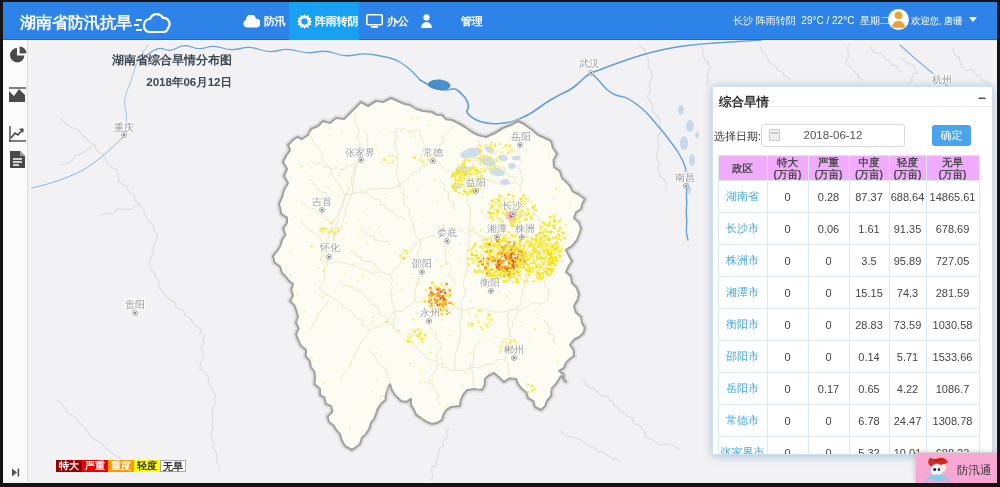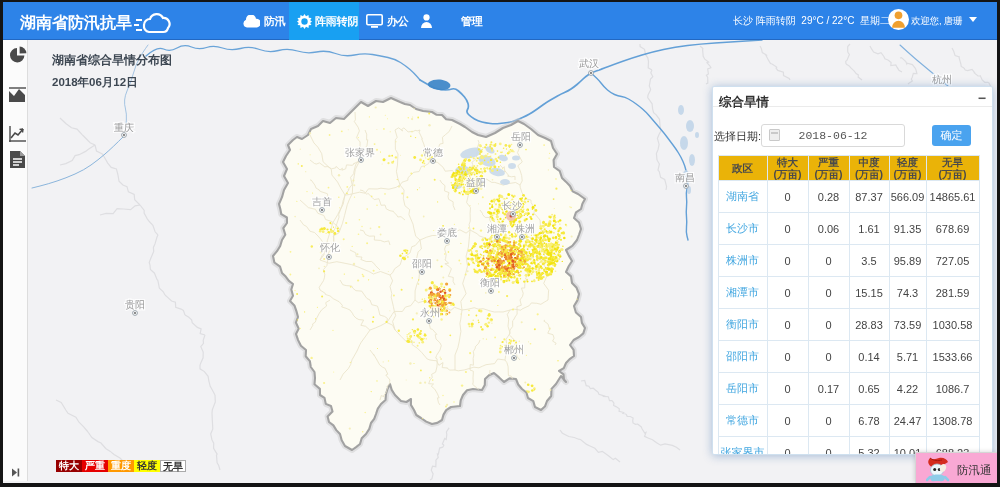--- a/index.html
+++ b/index.html
@@ -3,37 +3,37 @@
 <style>
 *{margin:0;padding:0;box-sizing:border-box;}
 html,body{width:1000px;height:487px;overflow:hidden;}
 body{font-family:"Liberation Sans",sans-serif;position:relative;background:#fff;}
 #frame{position:absolute;left:0;top:0;width:1000px;height:487px;background:#f2f2f4;}
 .bd{position:absolute;background:#141414;z-index:50;}
 #nav{position:absolute;left:3px;top:2px;width:994px;height:38px;background:#2d83e8;border-bottom:1px solid #2268c2;}
 #logo{position:absolute;top:11px;color:#fff;font-size:16px;font-weight:bold;}
 .mi{position:absolute;top:0;height:38px;color:#fff;font-size:11px;line-height:38px;font-weight:bold;letter-spacing:-0.2px;}
 #side{position:absolute;left:3px;top:40px;width:25px;height:441px;background:#fbfbfb;border-right:1px solid #ddd;}
-#title{position:absolute;left:52px;top:52px;width:180px;text-align:left;color:#3d4752;font-weight:bold;}
+#title{position:absolute;left:52px;top:52px;width:180px;text-align:right;color:#3d4752;font-weight:bold;}
 #title .t1{font-size:12px;}
 #title .t2{font-size:11.5px;margin-top:6px;}
 #panel{position:absolute;left:712px;top:86px;width:281px;height:369px;background:#fff;border:1px solid #cfe0ef;border-radius:2px;box-shadow:0 1px 10px rgba(70,120,180,0.45);overflow:hidden;}
 #ph{height:20px;border-bottom:1px solid #ebebeb;position:relative;}
 #ph .t{position:absolute;left:6px;top:7px;font-size:12.5px;font-weight:bold;color:#333;}
 #ph .m{position:absolute;right:6px;top:3px;font-size:14px;font-weight:bold;color:#555;}
 #drow{position:absolute;left:0;top:28px;height:40px;width:100%;}
 #dlab{position:absolute;left:1px;top:14px;font-size:11px;color:#333;}
-#dinput{position:absolute;left:48px;top:9px;width:144px;height:23px;border:1px solid #d9d9d9;border-radius:3px;background:#fff;font-family:Liberation Mono, monospace;}
+#dinput{position:absolute;left:48px;top:9px;width:144px;height:23px;border:1px solid #d9d9d9;border-radius:3px;background:#fff;}
 #dinput .ic{position:absolute;left:7px;top:4px;width:11px;height:12px;border:1px solid #c9c9c9;border-radius:1px;background:#eee;}
 #dinput .ic:before{content:"";position:absolute;left:1px;top:2px;width:7px;height:1.5px;background:#c9c9c9;}
 #dinput .tx{position:absolute;left:0;right:0;top:4px;text-align:center;font-size:11.5px;color:#555;}
 #dbtn{position:absolute;left:219px;top:10px;width:39px;height:21px;background:#4aa3ef;border-radius:3px;color:#fff;font-size:11px;text-align:center;line-height:21px;}
 #tbl{position:absolute;left:4.5px;top:68px;border-collapse:collapse;table-layout:fixed;width:261px;}
 #tbl td,#tbl th{border:1px solid #dce8f2;text-align:center;font-size:11px;color:#444;padding:0;}
-#tbl th{background:#eab308;font-size:10.5px;color:#4a4a4a;height:25px;line-height:12px;font-weight:bold;}
+#tbl th{background:#f0abfc;font-size:10.5px;color:#4a4a4a;height:25px;line-height:12px;font-weight:bold;}
 #tbl td{height:32px;}
 #tbl td.c{color:#41a6e0;}
 #legend{position:absolute;left:56px;top:460px;height:12px;}
 .lg{float:left;width:26px;height:12px;font-size:10px;font-weight:bold;text-align:center;line-height:12.5px;}
 #fxt{position:absolute;left:915px;top:452px;width:82px;height:31px;background:#f9a8d4;border:1px solid #d5d5d5;border-right:none;border-bottom:none;box-shadow:-1px -1px 4px rgba(0,0,0,0.12);text-align:center;}
 #fxt .t{position:absolute;left:41px;top:10px;font-size:11.5px;color:#333;}
 </style></head>
 <body>
 <div id="frame">
 <div class="bd" style="left:0;top:0;width:1000px;height:2px;"></div>
@@ -2493,21 +2493,21 @@
             <th>严重<br>(万亩)</th>
             <th>中度<br>(万亩)</th>
             <th>轻度<br>(万亩)</th>
             <th>无旱<br>(万亩)</th>
           </tr>
   <tr>
             <td class="c">湖南省</td>
             <td>0</td>
             <td>0.28</td>
             <td>87.37</td>
-            <td>566.09</td>
+            <td>688.64</td>
             <td>14865.61</td>
           </tr>
           <tr>
             <td class="c">长沙市</td>
             <td>0</td>
             <td>0.06</td>
             <td>1.61</td>
             <td>91.35</td>
             <td>678.69</td>
           </tr>

